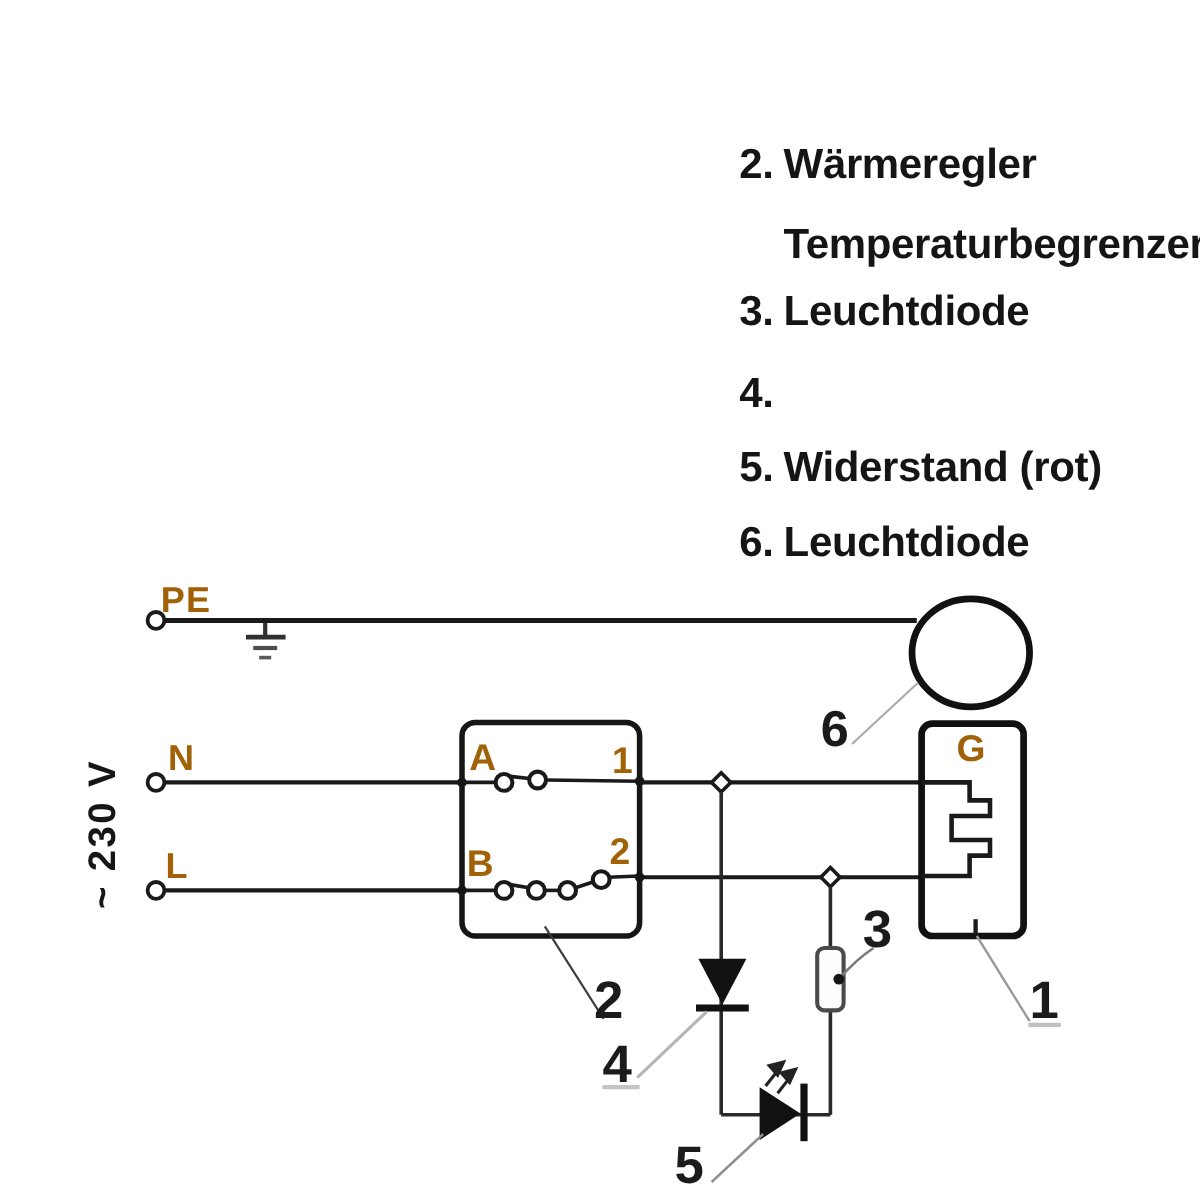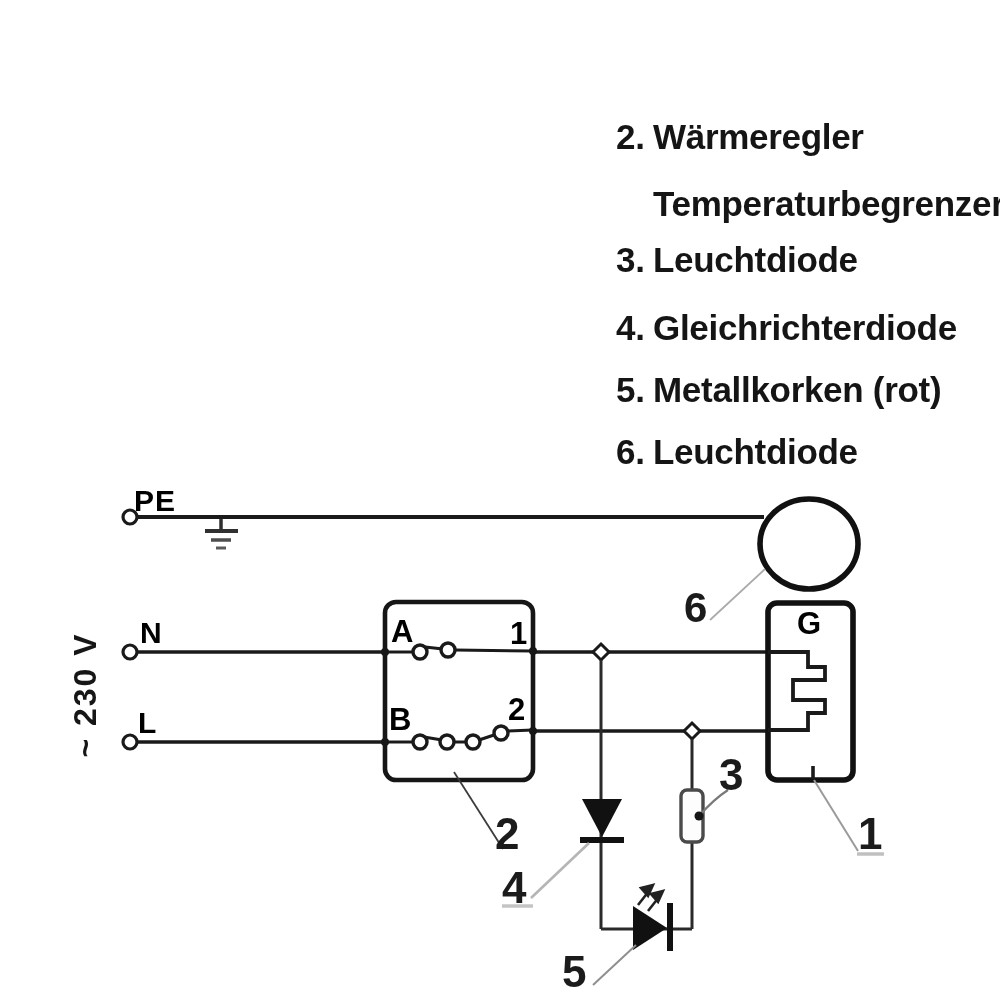--- a/index.html
+++ b/index.html
@@ -1,21 +1,21 @@
 <!DOCTYPE html>
 <html><head>
 <meta charset="utf-8">
 <style>
   html,body{margin:0;padding:0;background:#fff;}
   #stage{
     position:relative;width:1000px;height:1000px;background:#ffffff;
     font-family:"Liberation Sans","DejaVu Sans",sans-serif;overflow:hidden;
   }
   #schematic-svg{position:absolute;left:0;top:0;}
-  .lbl{position:absolute;color:#000000;white-space:nowrap;line-height:1;}
+  .lbl{position:absolute;color:#a16207;white-space:nowrap;line-height:1;}
   .legend-row{position:absolute;left:616px;display:flex;font-weight:600;
     font-size:35px;color:#151515;letter-spacing:-0.3px;}
   .legend-num{display:inline-block;width:37px;}
   .term{font-weight:700;font-size:30px;letter-spacing:1px;}
   .boxlbl{font-weight:700;font-size:31px;}
   .callout{font-weight:700;font-size:44px;color:#1b1b1b;}
   #supply-label{
     left:85px;top:695px;transform:translate(-50%,-50%) rotate(-90deg);
     font-weight:700;font-size:32px;letter-spacing:2px;color:#161616;
   }
@@ -133,25 +133,24 @@
     <div class="legend-row" style="top:184px">
       <span class="legend-num"></span>
       <span>Temperaturbegrenzer</span>
     </div>
     <div class="legend-row" style="top:240px">
       <span class="legend-num">3.</span>
       <span>Leuchtdiode</span>
     </div>
     <div class="legend-row" style="top:308px">
       <span class="legend-num">4.</span>
-      <span>Gleichrichterdiode</span>
     </div>
     <div class="legend-row" style="top:370px">
       <span class="legend-num">5.</span>
-      <span>Metallkorken (rot)</span>
+      <span>Widerstand (rot)</span>
     </div>
     <div class="legend-row" style="top:432px">
       <span class="legend-num">6.</span>
       <span>Leuchtdiode</span>
     </div>
   </div>
 
   <div class="lbl term" style="left:134px;top:486px">PE</div>
   <div class="lbl term" style="left:140px;top:618px">N</div>
   <div class="lbl term" style="left:138px;top:708px">L</div>

